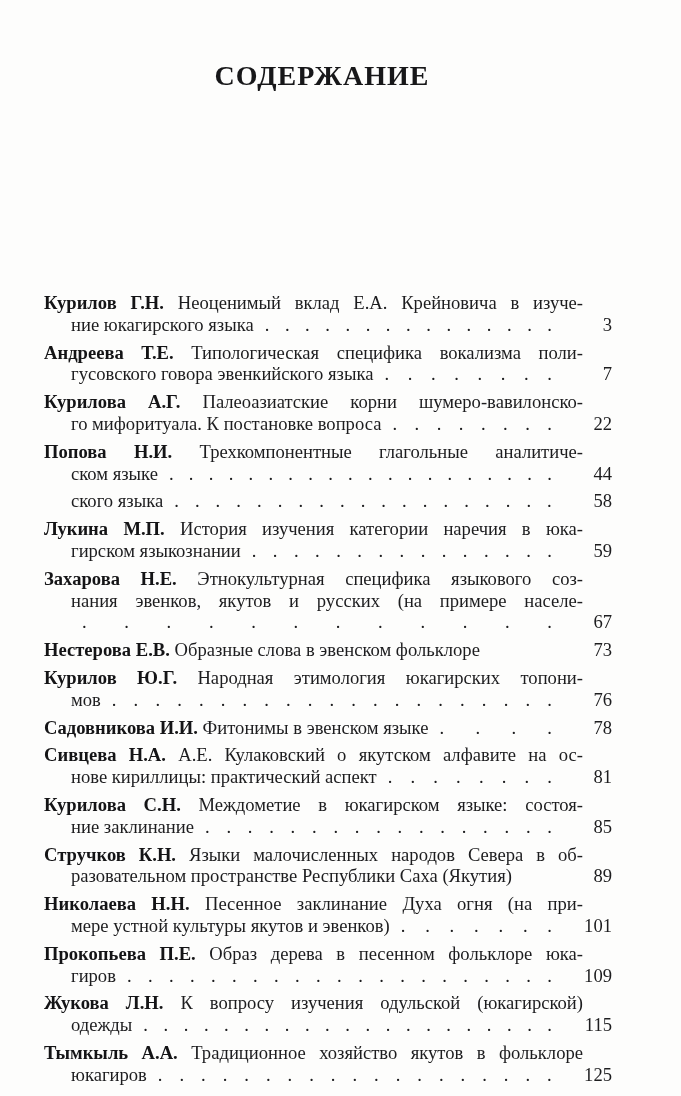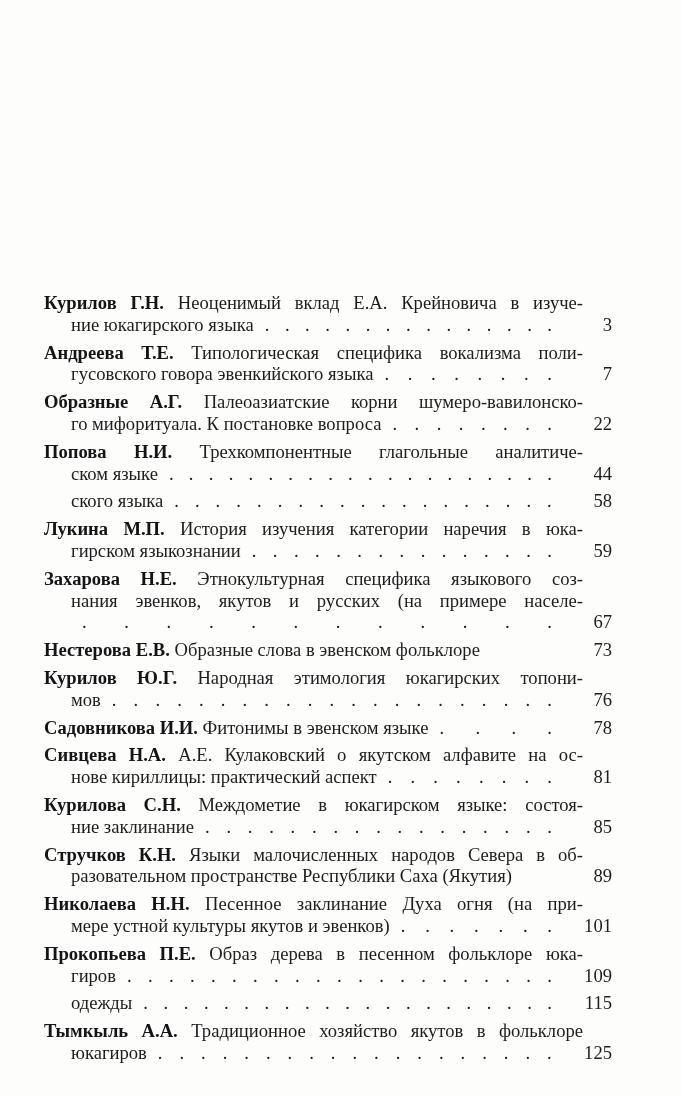--- a/index.html
+++ b/index.html
@@ -72,20 +72,21 @@
     flex: 0 0 auto;
     min-width: 44px;
     text-align: right;
   }
   b.author { font-weight: bold; color: #141416; }
 </style>
 </head>
 <body>
 
 <main class="page">
+  <h1 class="title">СОДЕРЖАНИЕ</h1>
   <section class="toc" id="toc">
       <div class="entry">
         <div class="line first"><b class="author">Курилов Г.Н.</b> Неоценимый вклад Е.А. Крейновича в изуче-</div>
         <div class="line cont final">
           <span class="t">ние юкагирского языка</span>
           <span class="leader">
             <span>.</span>
             <span>.</span>
             <span>.</span>
             <span>.</span>
@@ -115,21 +116,21 @@
             <span>.</span>
             <span>.</span>
             <span>.</span>
             <span>.</span>
             <span>.</span>
           </span>
           <span class="pg">7</span>
         </div>
       </div>
       <div class="entry">
-        <div class="line first"><b class="author">Образные А.Г.</b> Палеоазиатские корни шумеро-вавилонско-</div>
+        <div class="line first"><b class="author">Курилова А.Г.</b> Палеоазиатские корни шумеро-вавилонско-</div>
         <div class="line cont final">
           <span class="t">го мифоритуала. К постановке вопроса</span>
           <span class="leader">
             <span>.</span>
             <span>.</span>
             <span>.</span>
             <span>.</span>
             <span>.</span>
             <span>.</span>
             <span>.</span>
@@ -379,20 +380,21 @@
             <span>.</span>
             <span>.</span>
             <span>.</span>
             <span>.</span>
             <span>.</span>
           </span>
           <span class="pg">109</span>
         </div>
       </div>
       <div class="entry">
+        <div class="line first"><b class="author">Жукова Л.Н.</b> К вопросу изучения одульской (юкагирской)</div>
         <div class="line cont final">
           <span class="t">одежды</span>
           <span class="leader">
             <span>.</span>
             <span>.</span>
             <span>.</span>
             <span>.</span>
             <span>.</span>
             <span>.</span>
             <span>.</span>

